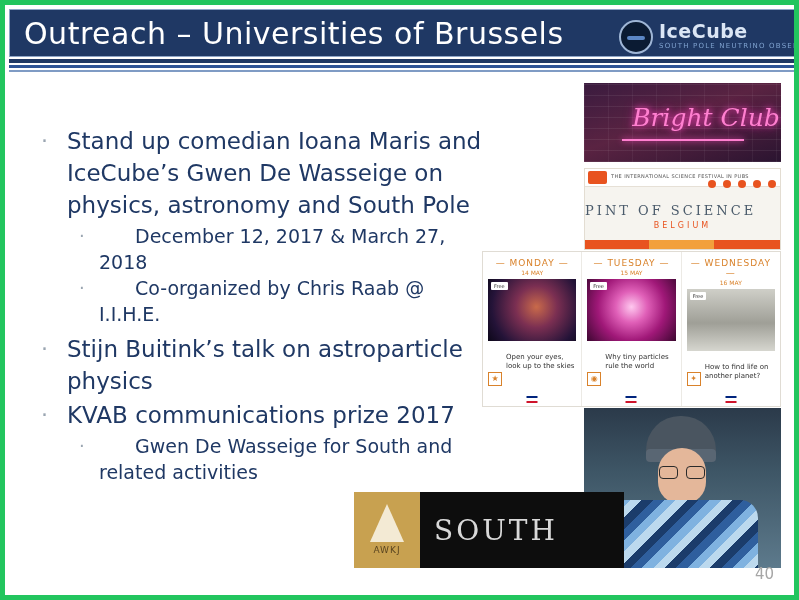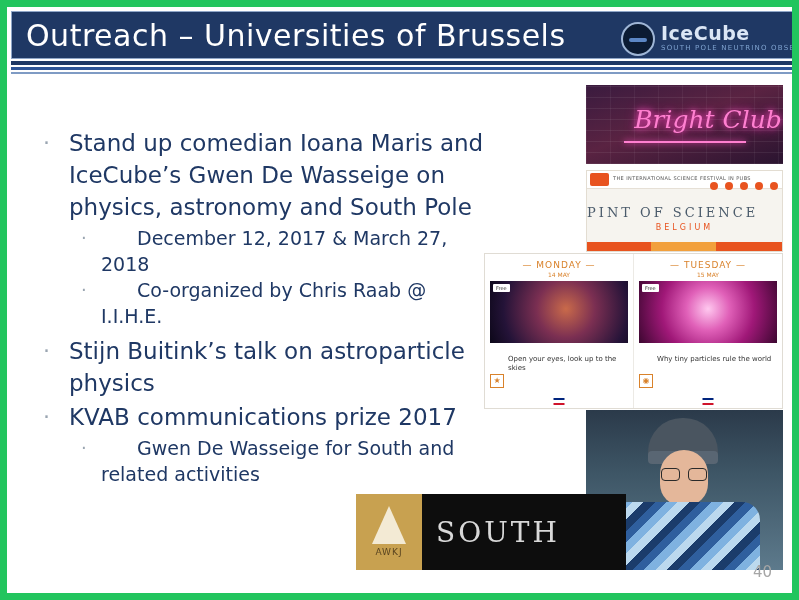--- a/index.html
+++ b/index.html
@@ -11,21 +11,21 @@
     height: 600px;
     background: #ffffff;
     font-family: "DejaVu Sans", sans-serif;
     overflow: hidden;
   }
   #slide {
     position: relative;
     width: 799px;
     height: 600px;
     background: #ffffff;
-    border: 7px solid #22c55e;
+    border: 5px solid #22c55e;
     box-sizing: border-box;
     overflow: hidden;
   }
 
   
   #title-bar {
     position: absolute;
     left: 4px;
     top: 4px;
     width: 791px;
@@ -595,20 +595,30 @@
       <div class="day-name">— TUESDAY —</div>
       <div class="day-date">15 MAY</div>
       <div class="day-photo photo-pink">
         <span class="tag">Free</span>
       </div>
       <div class="day-icon">◉</div>
       <div class="day-caption">Why tiny particles rule the world</div>
       <div class="day-flag"></div>
     </div>
 
+    <div class="day-card">
+      <div class="day-name">— WEDNESDAY —</div>
+      <div class="day-date">16 MAY</div>
+      <div class="day-photo photo-gray">
+        <span class="tag">Free</span>
+      </div>
+      <div class="day-icon">✦</div>
+      <div class="day-caption">How to find life on another planet?</div>
+      <div class="day-flag"></div>
+    </div>
 
   </div>
 
   <div id="img-portrait">
     <div class="hat"></div>
     <div class="face"></div>
     <div class="glasses">
       <i class="l"></i>
       <i class="r"></i>
     </div>

